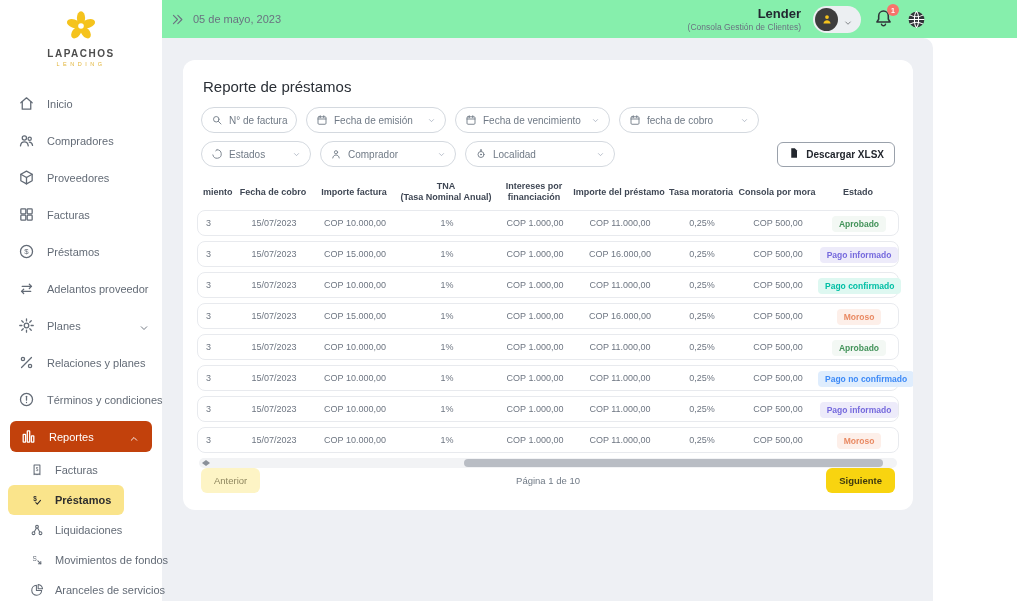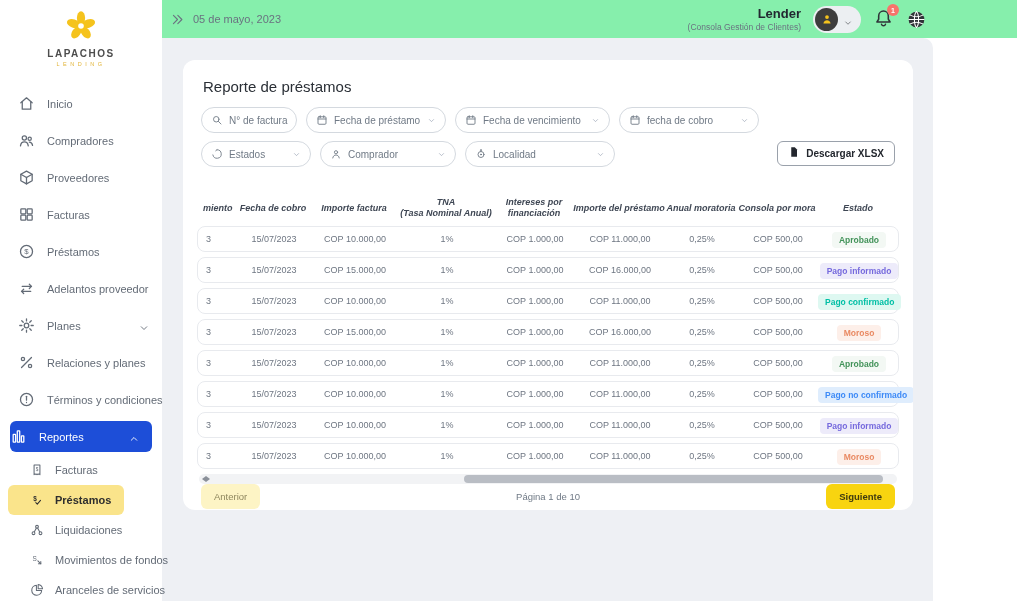--- a/index.html
+++ b/index.html
@@ -14,21 +14,21 @@
   .logo-tag { font-size:5.5px; color:#e2b53a; letter-spacing:3.5px; margin-top:2px; }
   .nav { margin-top:10px; }
   .nav-item { display:flex; align-items:center; gap:12px; height:37px; padding:0 12px 0 18px; color:#636b76; cursor:pointer; }
   .nav-item .nav-icon { width:17px; height:17px; flex:0 0 17px; display:flex; align-items:center; }
   .nav-item .nav-icon svg { width:17px; height:17px; }
   .nav-label { font-size:11px; white-space:nowrap; }
   .nav-chevron { margin-left:auto; width:12px; height:12px; }
   .nav-chevron svg { width:12px; height:12px; }
   .nav-item.child { height:30px; padding-left:30px; gap:11px; }
   .nav-item.child .nav-icon, .nav-item.child .nav-icon svg { width:14px; height:14px; flex-basis:14px; }
-  .nav-item.active { background:#1d4ed8; color:#fff; border-radius:6px; margin:3px 10px; height:31px; padding-left:0; }
+  .nav-item.active { background:#c2410c; color:#fff; border-radius:6px; margin:3px 10px; height:31px; padding-left:10px; }
   .nav-item.selected { background:#fae48b; color:#2e2e2e; border-radius:6px; margin-right:38px; margin-left:8px; padding-left:22px; }
   .nav-item.selected .nav-label { font-weight:bold; }
 
   
   .right { flex:1; display:flex; flex-direction:column; }
   .topbar { height:38px; background:#86efac; display:flex; align-items:center; padding:0 90px 0 8px; }
   .collapse-btn { width:15px; height:15px; color:#6a7280; cursor:pointer; display:flex; }
   .collapse-btn svg { width:15px; height:15px; }
   .topbar-date { font-size:11px; color:#6a7280; margin-left:8px; }
   .topbar-right { margin-left:auto; display:flex; align-items:center; gap:12px; }
@@ -44,34 +44,34 @@
   .bell-wrap svg { width:21px; height:21px; }
   .bell-badge { position:absolute; top:-4px; right:-5px; min-width:12px; height:12px; background:#f8736b; color:#fff; font-size:7px; font-weight:bold; border-radius:50%; display:flex; align-items:center; justify-content:center; }
   .globe-btn { width:21px; height:21px; cursor:pointer; color:#2f3338; }
   .globe-btn svg { width:21px; height:21px; }
 
   .main-gray { width:771px; height:563px; background:#eef0f4; border-top-right-radius:10px; }
 
   
   .card { margin:22px 0 0 21px; width:730px; height:450px; background:#fff; border-radius:12px; padding:14px 14px 12px 14px; overflow:hidden; }
   .card-title { font-size:15px; color:#2a2f36; margin:4px 0 12px 6px; font-weight:normal; }
-  .filter-row { display:flex; align-items:flex-start; gap:9px; margin-bottom:8px; padding:0 4px; }
+  .filter-row { display:flex; align-items:flex-end; gap:9px; margin-bottom:8px; padding:0 4px; }
   .pill { display:inline-flex; align-items:center; gap:6px; height:26px; border:1px solid #d4d9df; border-radius:14px; padding:0 9px; color:#707a86; background:#fff; cursor:pointer; }
   .pill-icon { width:12px; height:12px; display:flex; }
   .pill-icon svg { width:12px; height:12px; }
   .pill-label { font-size:10px; white-space:nowrap; }
   .pill-chevron { margin-left:auto; width:9px; height:9px; color:#98a2b3; display:flex; }
   .pill-chevron svg { width:9px; height:9px; }
   .download-btn { margin-left:auto; display:inline-flex; align-items:center; gap:6px; height:25px; border:1px solid #9aa1ab; border-radius:6px; padding:0 10px; background:#fff; cursor:pointer; color:#23272e; }
   .download-btn svg { width:12px; height:12px; }
   .download-label { font-size:10px; font-weight:bold; }
 
   
   .thead, .trow { display:grid; grid-template-columns:38px 76px 86px 98px 78px 92px 72px 80px 82px; align-items:center; }
-  .thead { margin-top:26px; padding:4px 0 6px 0;font-style:italic; }
+  .thead { margin-top:10px; padding:4px 0 6px 0; }
   .th { font-size:9px; font-weight:bold; color:#3f4754; text-align:center; white-space:pre-line; line-height:1.25; }
   .th:first-child { text-align:left; padding-left:6px; overflow:hidden; }
   .trow { height:26px; border:1px solid #e8eaee; border-radius:8px; margin-bottom:5px; background:#fff; }
   .td { font-size:9px; color:#6e7682; text-align:center; white-space:nowrap; overflow:hidden; }
   .td.first { text-align:left; padding-left:8px; }
   .badge { display:inline-block; font-size:8.5px; font-weight:bold; padding:3px 7px; border-radius:4px; white-space:nowrap; }
   .td-badge { text-align:center; }
 
   
   .hscroll { position:relative; height:10px; background:#f2f3f5; border-radius:6px; margin:2px 2px 0 2px; display:flex; align-items:center; justify-content:space-between; padding:0 3px; }
@@ -326,21 +326,21 @@
               </span>
               <span class="pill-label">N° de factura</span>
             </div>
             <div class="pill" style="width: 140px;">
               <span class="pill-icon">
                 <svg viewBox="0 0 24 24" fill="none" stroke="currentColor" stroke-width="1.8" stroke-linecap="round" stroke-linejoin="round">
                   <rect x="4" y="5.5" width="16" height="15" rx="2"></rect>
                   <path d="M4 10h16M8.5 3.5v4M15.5 3.5v4"></path>
                 </svg>
               </span>
-              <span class="pill-label">Fecha de préstamo</span>
+              <span class="pill-label">Fecha de emisión</span>
               <span class="pill-chevron">
                 <svg viewBox="0 0 24 24" fill="none" stroke="currentColor" stroke-width="1.8" stroke-linecap="round" stroke-linejoin="round">
                   <path d="M6.5 9.5l5.5 5.5 5.5-5.5"></path>
                 </svg>
               </span>
             </div>
             <div class="pill" style="width: 155px;">
               <span class="pill-icon">
                 <svg viewBox="0 0 24 24" fill="none" stroke="currentColor" stroke-width="1.8" stroke-linecap="round" stroke-linejoin="round">
                   <rect x="4" y="5.5" width="16" height="15" rx="2"></rect>
@@ -424,21 +424,21 @@
 
         <div class="thead" id="thead">
             <div class="th">miento</div>
             <div class="th">Fecha de cobro</div>
             <div class="th">Importe factura</div>
             <div class="th">TNA
 (Tasa Nominal Anual)</div>
             <div class="th">Intereses por
 financiación</div>
             <div class="th">Importe del préstamo</div>
-            <div class="th">Anual moratoria</div>
+            <div class="th">Tasa moratoria</div>
             <div class="th">Consola por mora</div>
             <div class="th">Estado</div>
           </div>
         <div id="tbody">
             <div class="trow">
               <div class="td first">3</div>
               <div class="td">15/07/2023</div>
               <div class="td">COP 10.000,00</div>
               <div class="td">1%</div>
               <div class="td">COP 1.000,00</div>

